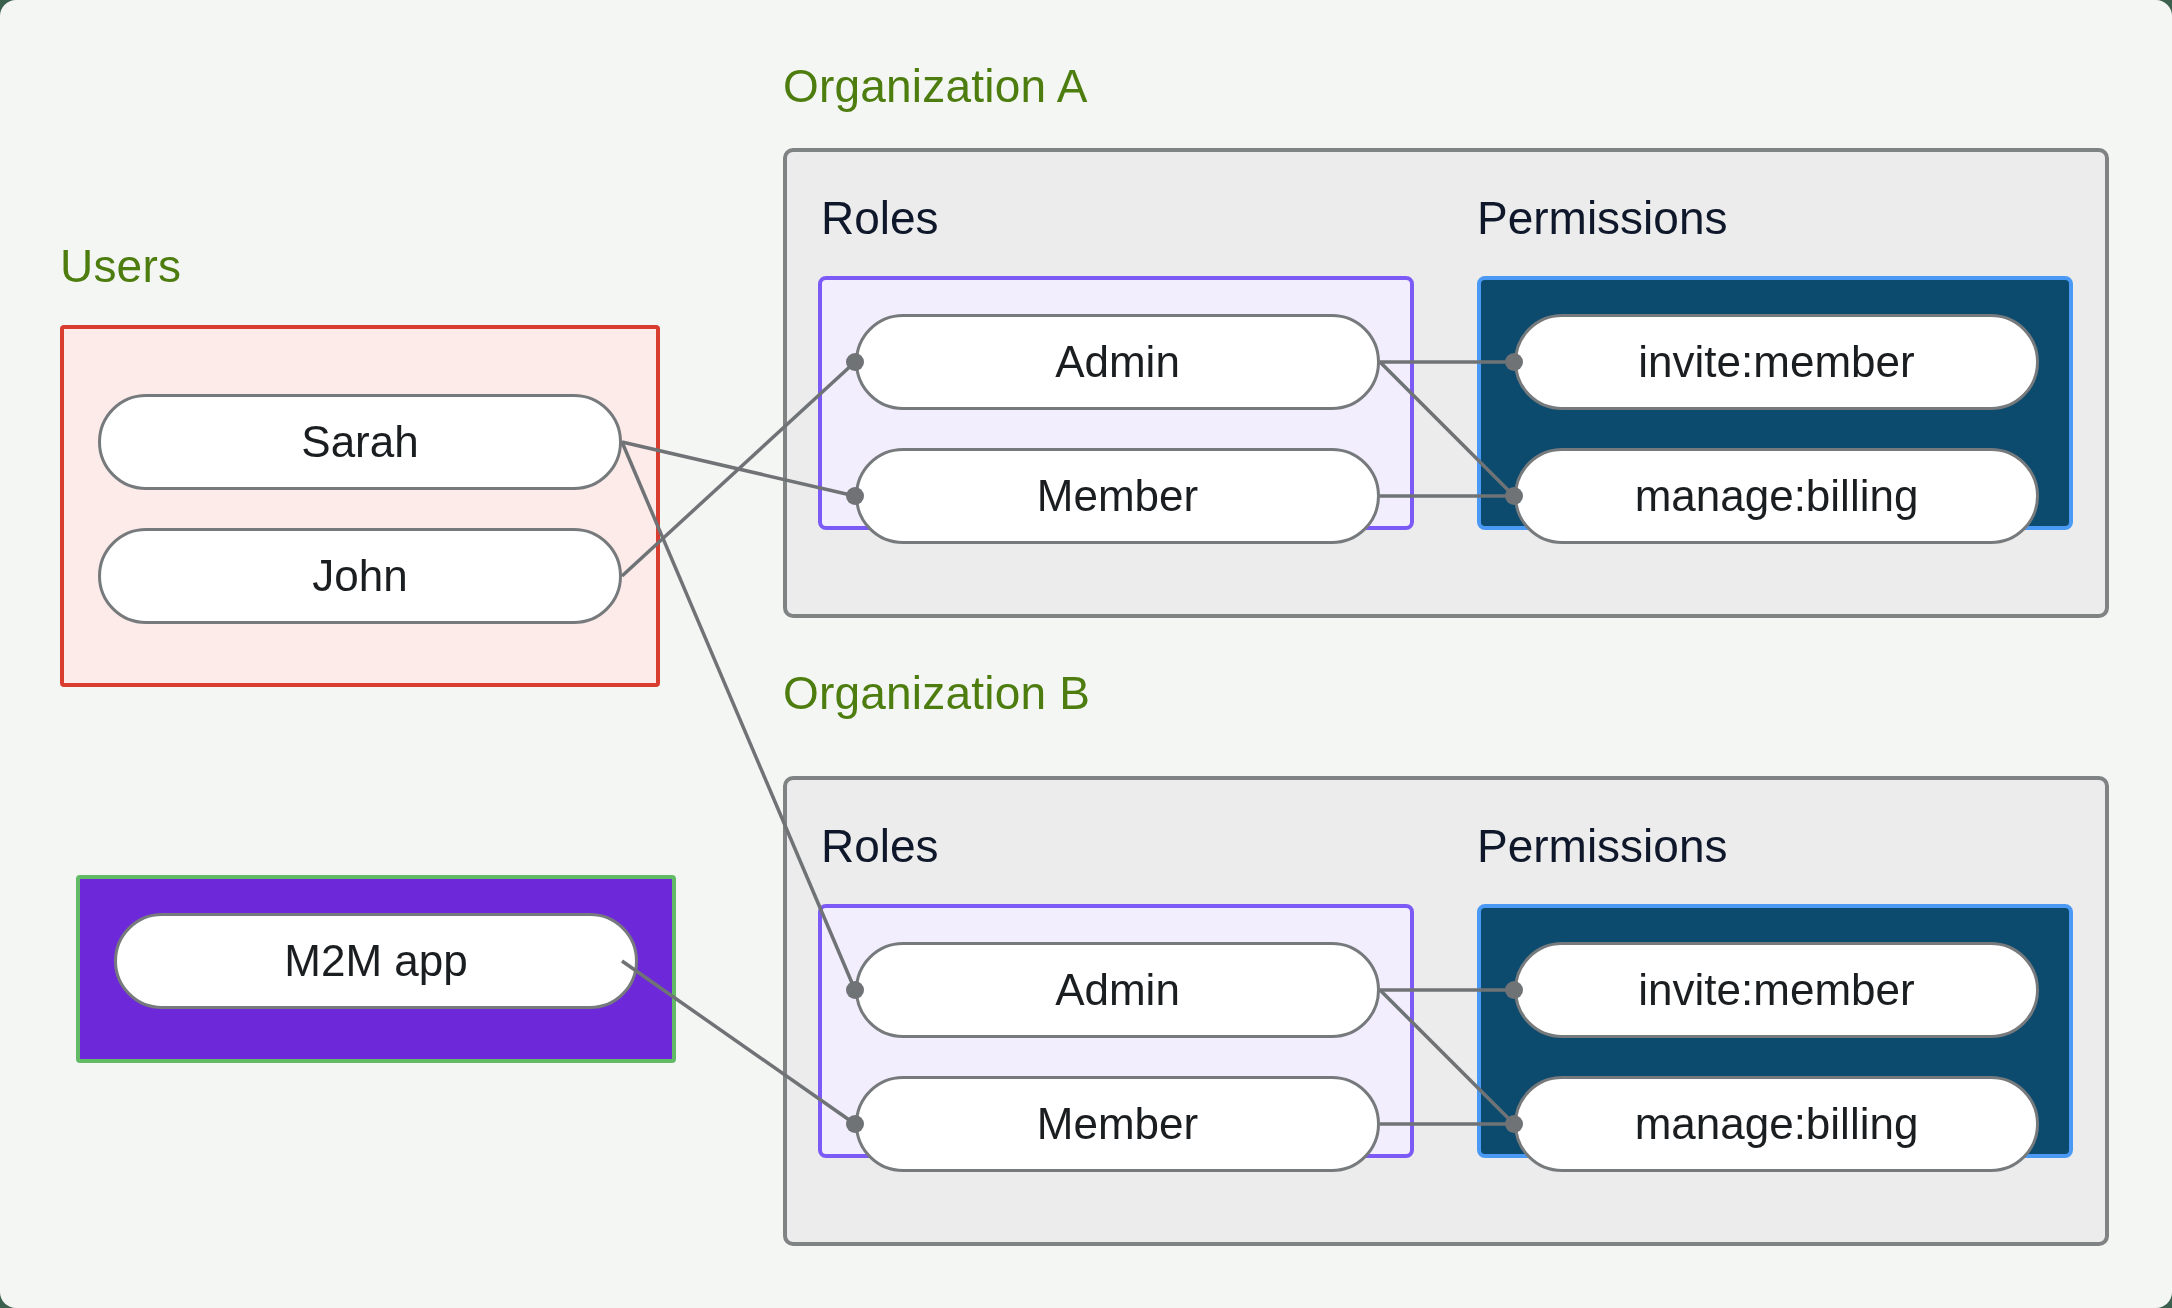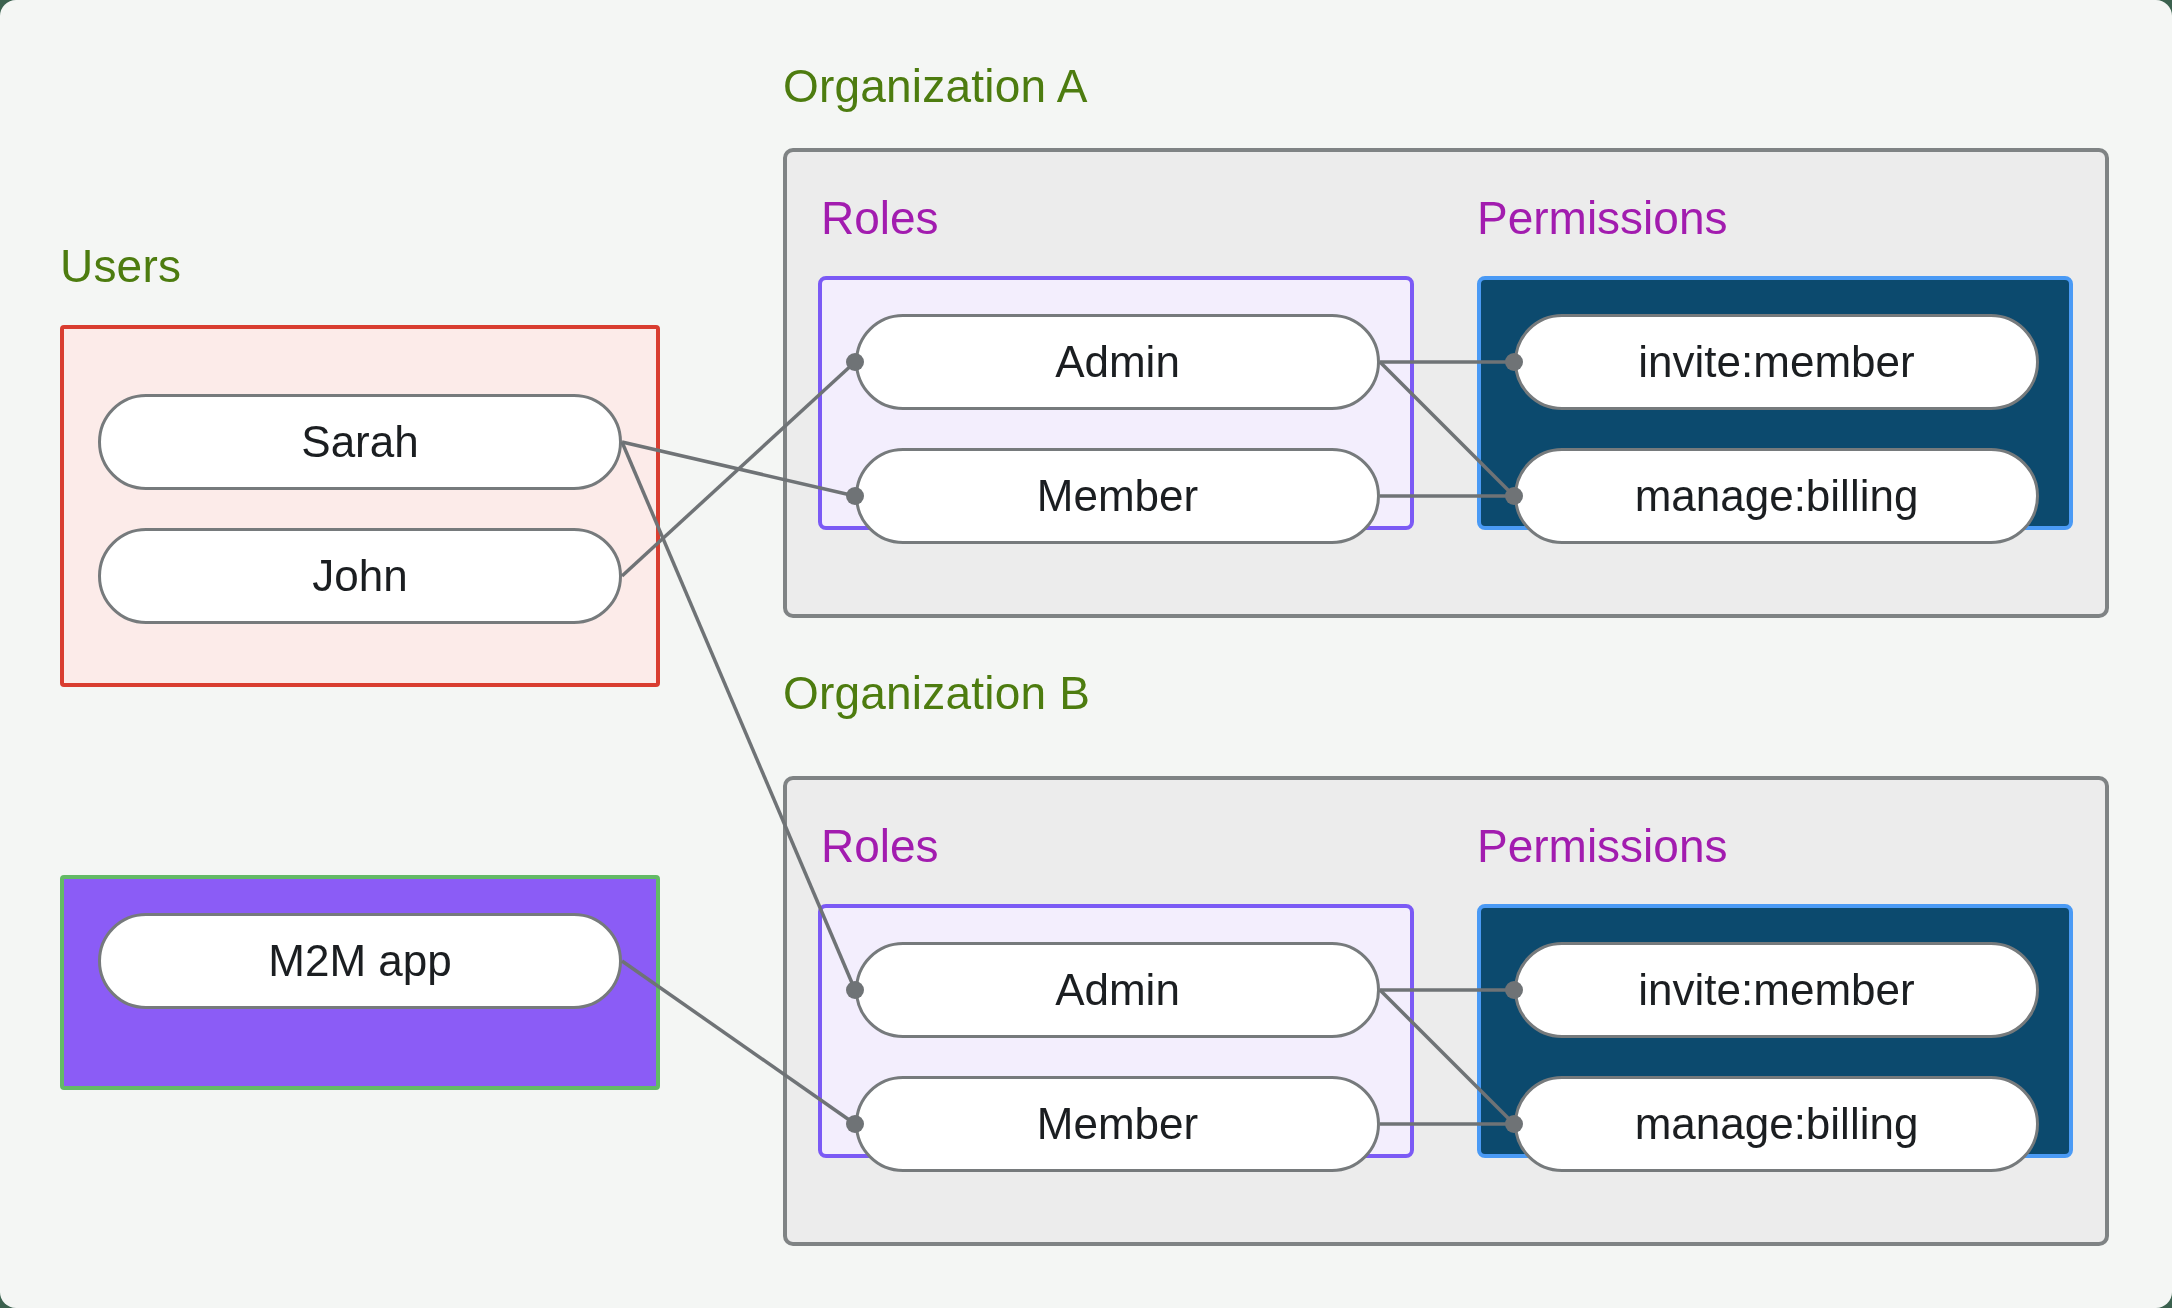--- a/index.html
+++ b/index.html
@@ -26,42 +26,42 @@
     color: #4d7c0f;
   }
   .group-box {
     position: absolute;
     width: 600px;
     border: 4px solid;
     border-radius: 4px;
     box-sizing: border-box;
   }
   .users-box { left: 60px; top: 325px; height: 362px; background: #fcebe9; border-color: #d93d30; }
-  .m2m-box   { left: 60px; top: 875px; height: 215px; background: #8b5cf6; border-color: #63ba66; }
+  .m2m-box   { left: 76px; top: 875px; height: 188px; background: #6d28d9; border-color: #63ba66; }
 
   .org-box {
     position: absolute;
     left: 783px;
     width: 1326px;
     height: 470px;
     background: #ececec;
     border: 4px solid #7f8384;
     border-radius: 10px;
     box-sizing: border-box;
   }
   .org-a { top: 148px; }
   .org-b { top: 776px; }
 
   .sub-heading {
     position: absolute;
     top: 40px;
     font-size: 46px;
     line-height: 1.15;
     white-space: nowrap;
-    color: #a21caf;
+    color: #0f172a;
   }
   .sub-heading.roles { left: 34px; }
   .sub-heading.permissions { left: 690px; }
 
   .sub-box {
     position: absolute;
     top: 124px;
     width: 596px;
     height: 254px;
     border: 4px solid;

